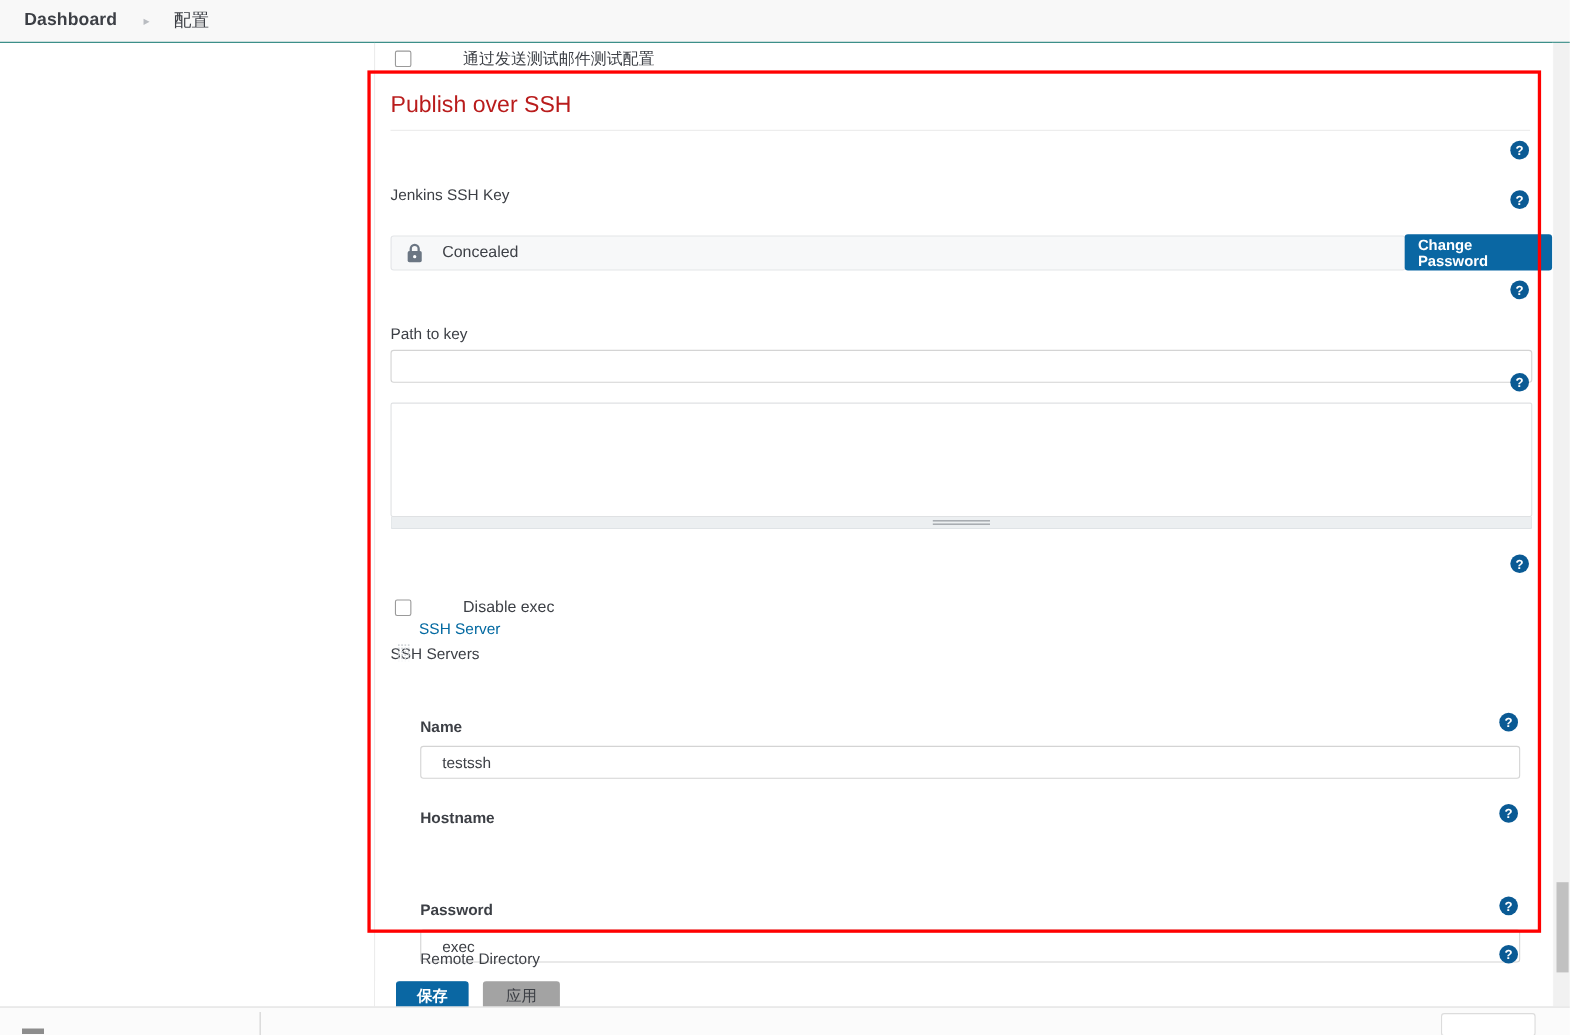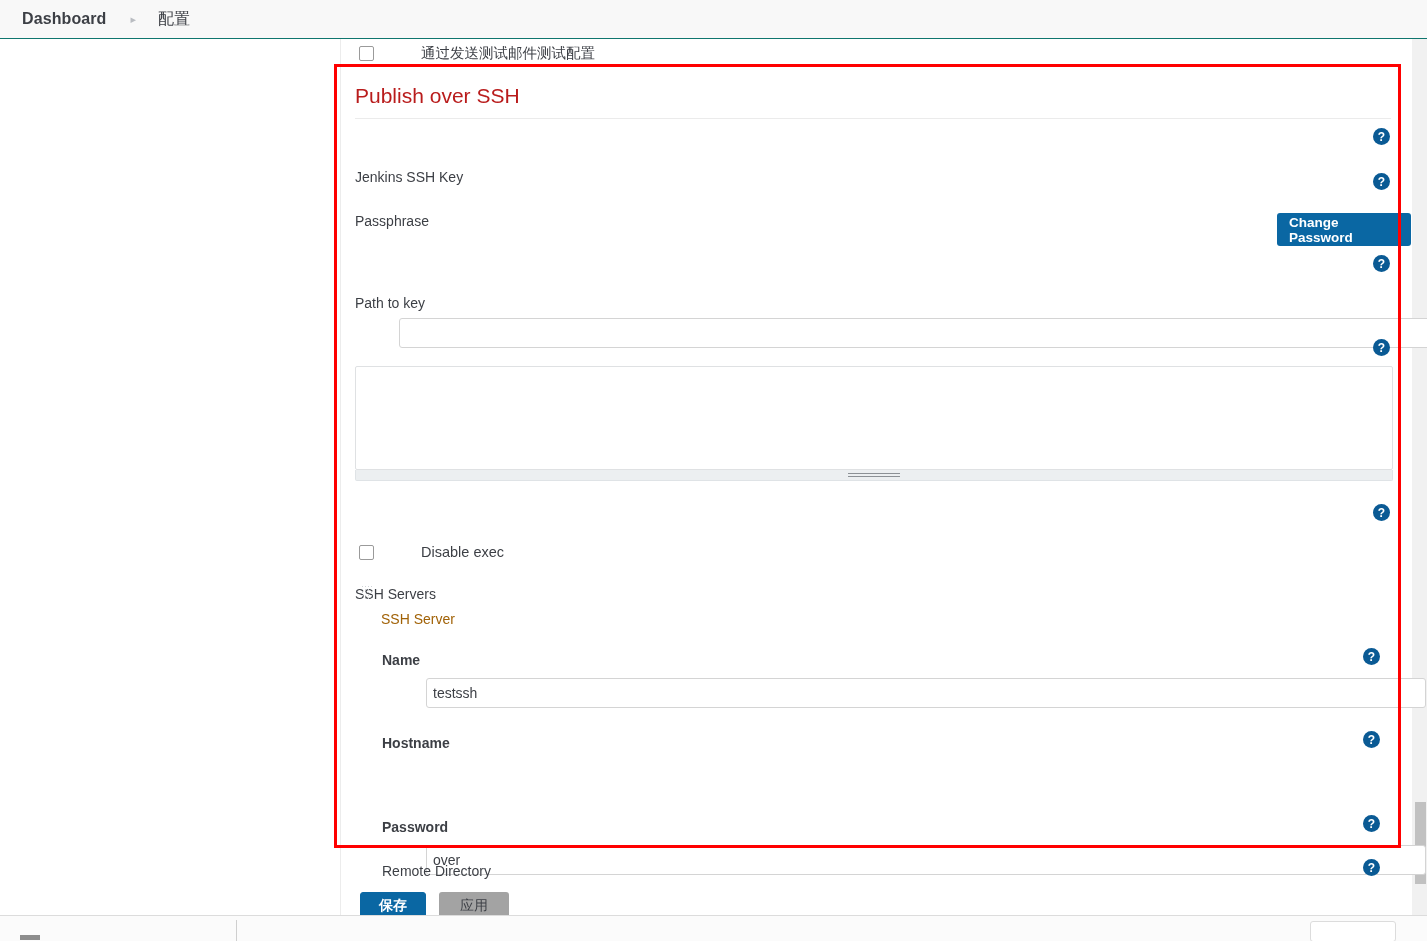--- a/index.html
+++ b/index.html
@@ -110,22 +110,21 @@
     font-family: "Liberation Sans", sans-serif;
   }
 
   .txtin {
     position: absolute;
     height: 30px;
     border: 1px solid #d4d4d4; border-radius: 3px;
     background: #ffffff;
     font-size: 14px; color: #3c3f45;
     display: flex; align-items: center;
-    padding-left: 6px;
-    margin-left: 44px;
+    padding-left: 19px;
   }
 
   
   #pass-box {
     position: absolute; left: 14px; top: 175px;
     width: 923px; height: 32px;
     background: #f7f8f9;
     border: 1px solid #e3e5e8; border-radius: 3px;
     display: flex; align-items: center;
   }
@@ -255,20 +254,30 @@
 
     <div class="sect-title">Publish over SSH</div>
     <div class="sect-rule"></div>
 
     <div class="fld-label" style="left:14px; top:130px;">Jenkins SSH Key</div>
     <div class="help" style="left:1032px; top:89px;">?</div>
 
     <div class="fld-label" style="left:14px; top:174px;">Passphrase</div>
     <div class="help" style="left:1032px; top:134px;">?</div>
 
+    <div id="pass-box">
+      <span id="pass-lock">
+        <svg width="22" height="22" viewBox="0 0 22 22">
+          <path d="M7.4 9.4V7.2a3.6 3.6 0 0 1 7.2 0v2.2" fill="none" stroke="#6b7683" stroke-width="2.1"></path>
+          <rect x="4.6" y="9.2" width="12.8" height="10.2" rx="1.6" fill="#6b7683"></rect>
+          <circle cx="11" cy="14.3" r="1.5" fill="#ffffff"></circle>
+        </svg>
+      </span>
+      <span id="pass-text">Concealed</span>
+    </div>
     <div id="change-pass-btn">Change Password</div>
 
     <div class="fld-label" style="left:14px; top:256px;">Path to key</div>
     <div class="help" style="left:1032px; top:216px;">?</div>
     <div class="txtin" style="left:14px; top:279px; width:1038px;"></div>
 
     <div class="fld-label" style="left:14px; top:340px;">Key</div>
     <div class="help" style="left:1032px; top:300px;">?</div>
     <div id="key-area"></div>
     <div id="key-dragbar">
@@ -277,32 +286,32 @@
 
     <div class="row-check" style="left:18px; top:505px;">
       <span class="cb"></span>
       <span class="lbl">Disable exec</span>
     </div>
     <div class="help" style="left:1032px; top:465px;">?</div>
 
     <div class="fld-label" style="left:14px; top:547px;">SSH Servers</div>
 
     <span class="draghandle" style="left:20px; top:546px;"></span>
-    <div class="fld-label" style="left:40px; top:572px; color:#a16207;">SSH Server</div>
+    <div class="fld-label" style="left:40px; top:524px; color:#0369a1;">SSH Server</div>
 
     <div class="fld-label bold" style="left:41px; top:613px;">Name</div>
     <div class="help" style="left:1022px; top:609px;">?</div>
     <div class="txtin" style="left:41px; top:639px; width:1000px;">testssh</div>
 
     <div class="fld-label bold" style="left:41px; top:696px;">Hostname</div>
     <div class="help" style="left:1022px; top:692px;">?</div>
 
     <div class="fld-label bold" style="left:41px; top:780px;">Password</div>
     <div class="help" style="left:1022px; top:776px;">?</div>
-    <div class="txtin" style="left:41px; top:806px; width:1000px;">over</div>
+    <div class="txtin" style="left:41px; top:806px; width:1000px;">exec</div>
 
     <div class="fld-label" style="left:41px; top:824px; color:#3c3f45;">Remote Directory</div>
     <div class="help" style="left:1022px; top:820px;">?</div>
   </div>
 
   <div id="btnbar">
     <div class="btn" id="btn-save">保存</div>
     <div class="btn" id="btn-apply">应用</div>
     <div id="btnbar-rule"></div>
   </div>

